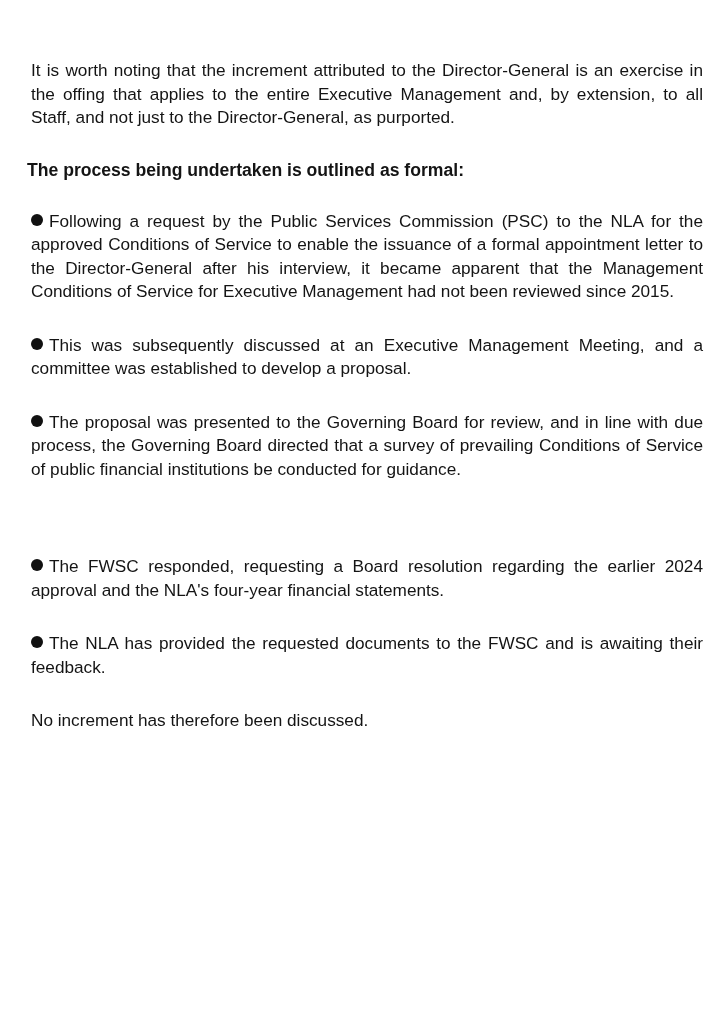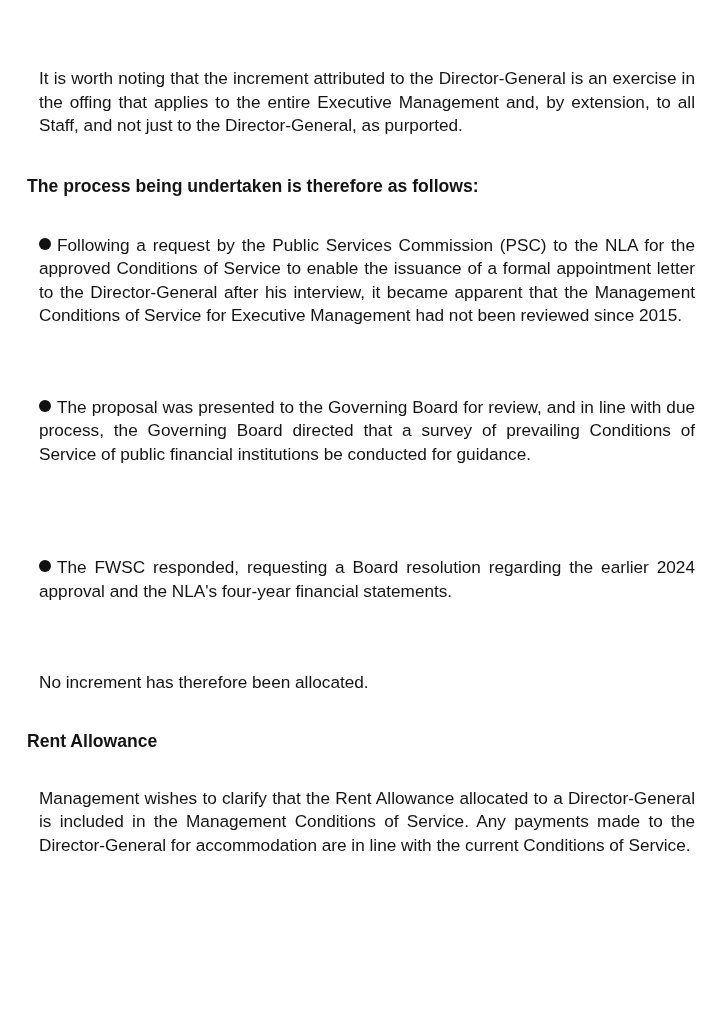--- a/index.html
+++ b/index.html
@@ -18,21 +18,21 @@
     .page {
       position: absolute;
       left: 27px;
       top: 55px;
       width: 680px;
     }
     .p {
       font-size: 17.2px;
       line-height: 23.5px;
       text-align: justify;
-      margin: 12px;
+      margin: 4px;
     }
     .heading {
       font-weight: bold;
       font-size: 17.6px;
       line-height: 24px;
       margin: 0;
     }
     .bullet {
       display: inline-block;
       width: 12px;
@@ -45,40 +45,40 @@
     .gap-lg { height: 24px; }
     .gap-md { height: 22px; }
   </style>
 </head>
 <body>
 
 <div class="page">
   <p class="p">It is worth noting that the increment attributed to the Director-General is an exercise in the offing that applies to the entire Executive Management and, by extension, to all Staff, and not just to the Director-General, as purported.</p>
   <div class="gap-lg"></div>
 
-  <h2 class="heading">The process being undertaken is therefore as follows:</h2>
+  <h2 class="heading">The process being undertaken is outlined as formal:</h2>
   <div class="gap-lg"></div>
 
   <p class="p"><span class="bullet"></span><span>Following a request by the Public Services Commission (PSC) to the NLA for the approved Conditions of Service to enable the issuance of a formal appointment letter to the Director-General after his interview, it became apparent that the Management Conditions of Service for Executive Management had not been reviewed since 2015.</span></p>
   <div class="gap-md"></div>
 
+  <p class="p"><span class="bullet"></span><span>This was subsequently discussed at an Executive Management Meeting, and a committee was established to develop a proposal.</span></p>
   <div class="gap-md"></div>
 
   <p class="p"><span class="bullet"></span><span>The proposal was presented to the Governing Board for review, and in line with due process, the Governing Board directed that a survey of prevailing Conditions of Service of public financial institutions be conducted for guidance.</span></p>
   <div class="gap-md"></div>
 
   <div class="gap-md"></div>
 
   <div class="gap-md"></div>
 
   <p class="p"><span class="bullet"></span><span>The FWSC responded, requesting a Board resolution regarding the earlier 2024 approval and the NLA's four-year financial statements.</span></p>
   <div class="gap-md"></div>
 
+  <p class="p"><span class="bullet"></span><span>The NLA has provided the requested documents to the FWSC and is awaiting their feedback.</span></p>
   <div class="gap-md"></div>
 
-  <p class="p">No increment has therefore been allocated.</p>
+  <p class="p">No increment has therefore been discussed.</p>
   <div class="gap-md"></div>
 
-  <h2 class="heading">Rent Allowance</h2>
   <div class="gap-md"></div>
 
-  <p class="p">Management wishes to clarify that the Rent Allowance allocated to a Director-General is included in the Management Conditions of Service. Any payments made to the Director-General for accommodation are in line with the current Conditions of Service.</p>
 </div>
 
 </body></html>

